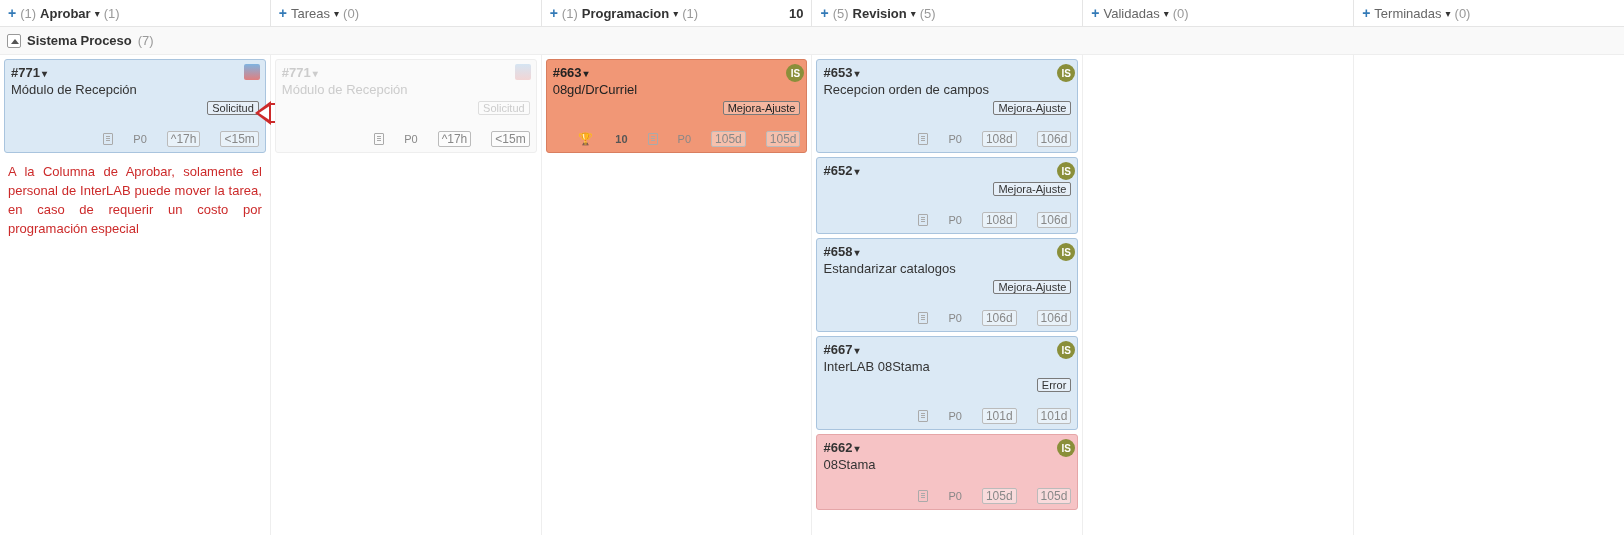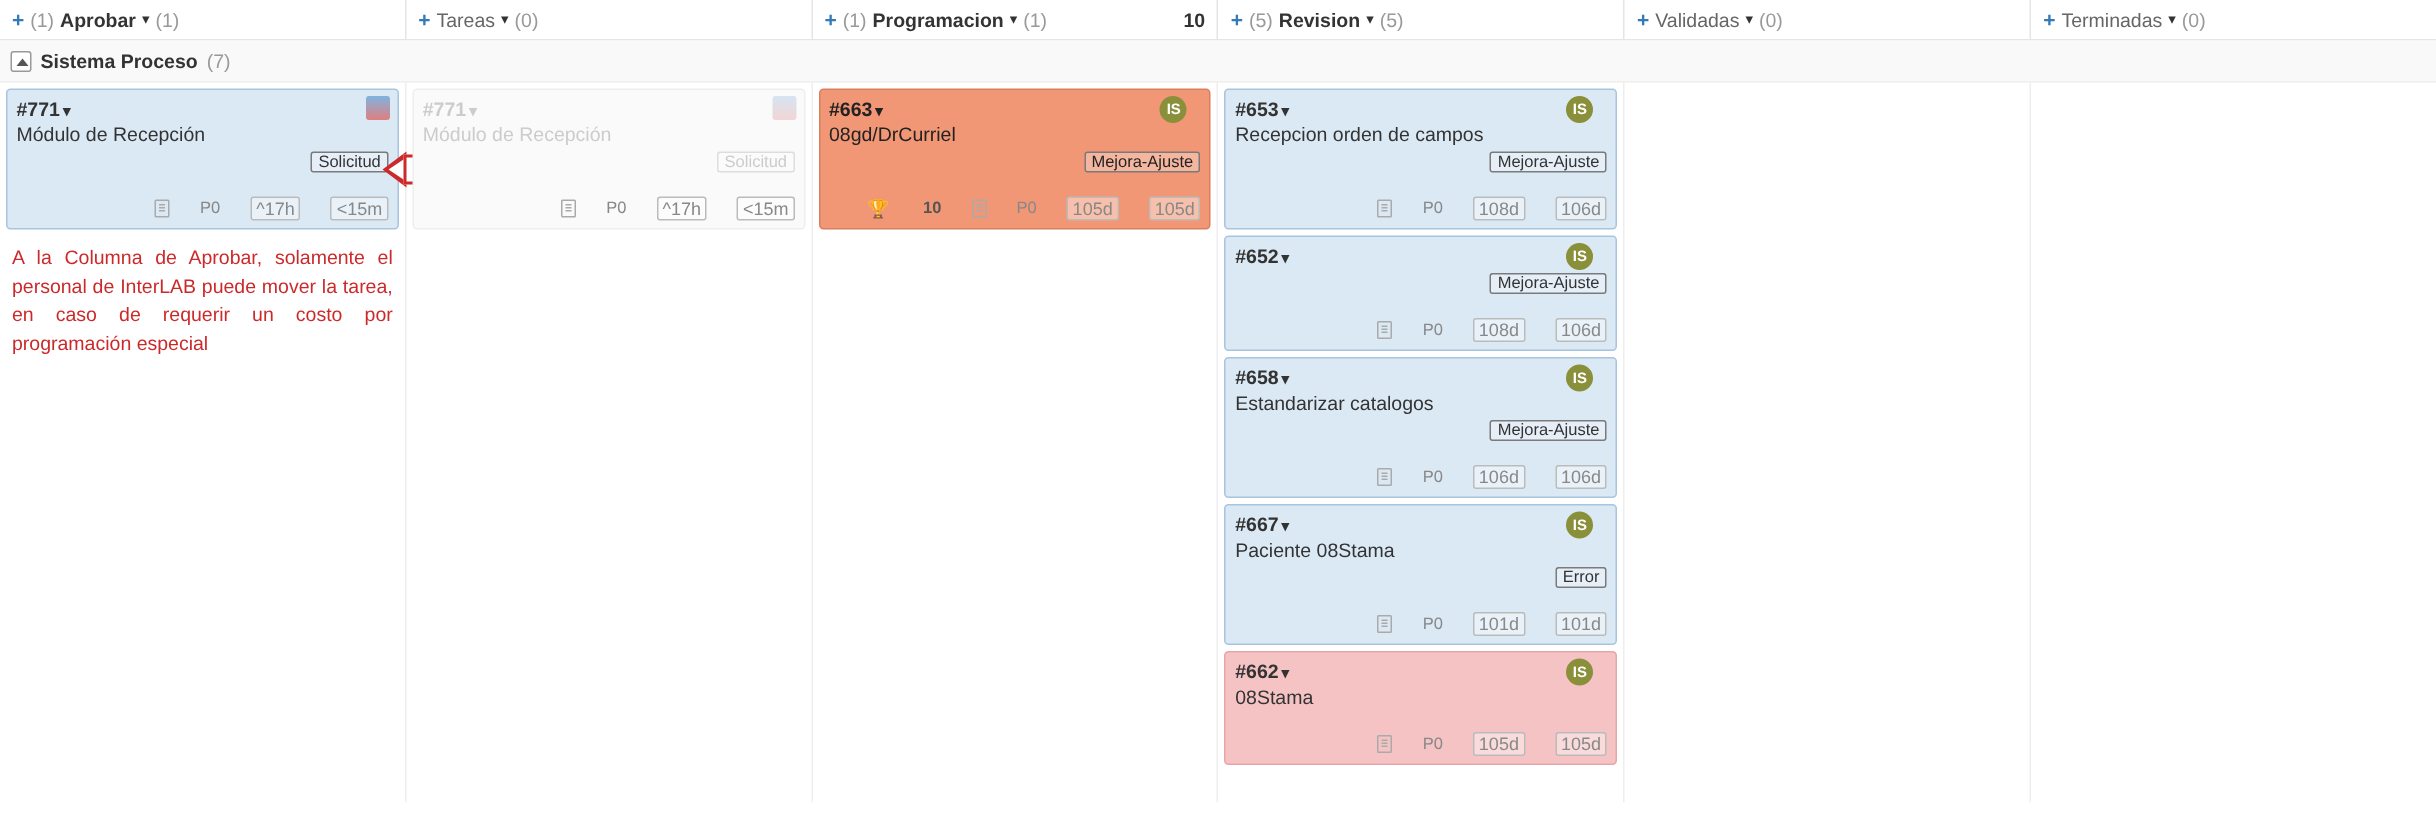--- a/index.html
+++ b/index.html
@@ -75,21 +75,21 @@
     background: #fafafa; border-color: #eee; color: #ccc;
   }
   .card-ghost .card-id, .card-ghost .card-title, .card-ghost .tag,
   .card-ghost .meta { color: #ccc; border-color: #ddd; }
 
   .card-id { font-weight: bold; }
   .card-id .caret-sm { font-size: 10px; margin-left: 2px; }
   .card-title { margin-top: 2px; }
 
   .badge-circle {
-    position: absolute; top: 4px; right: 15px;
+    position: absolute; top: 4px; right: 2px;
     width: 18px; height: 18px; border-radius: 50%;
     background: #8a8f3a; color: #fff; font-size: 10px;
     display: flex; align-items: center; justify-content: center;
     font-weight: bold;
     text-align: center;
   }
   .avatar-icon {
     position: absolute; top: 4px; right: 5px;
     width: 16px; height: 16px;
     background: linear-gradient(#7fb3e0, #e07f7f);
@@ -317,21 +317,21 @@
         <span>P0</span>
         <span class="meta-box">106d</span>
         <span class="meta-box">106d</span>
       </div>
     </div>
     <div class="card card-blue">
       <span class="badge-circle">IS</span>
       <div class="card-id">
         <span>#667</span><span class="caret-sm">▾</span>
       </div>
-      <div class="card-title">Paciente 08Stama</div>
+      <div class="card-title">InterLAB 08Stama</div>
       <div class="tag-row">
             <span class="tag">Error</span>
           </div>
       <div class="meta-row">
         <span class="doc-icon"></span>
         <span>P0</span>
         <span class="meta-box">101d</span>
         <span class="meta-box">101d</span>
       </div>
     </div>

